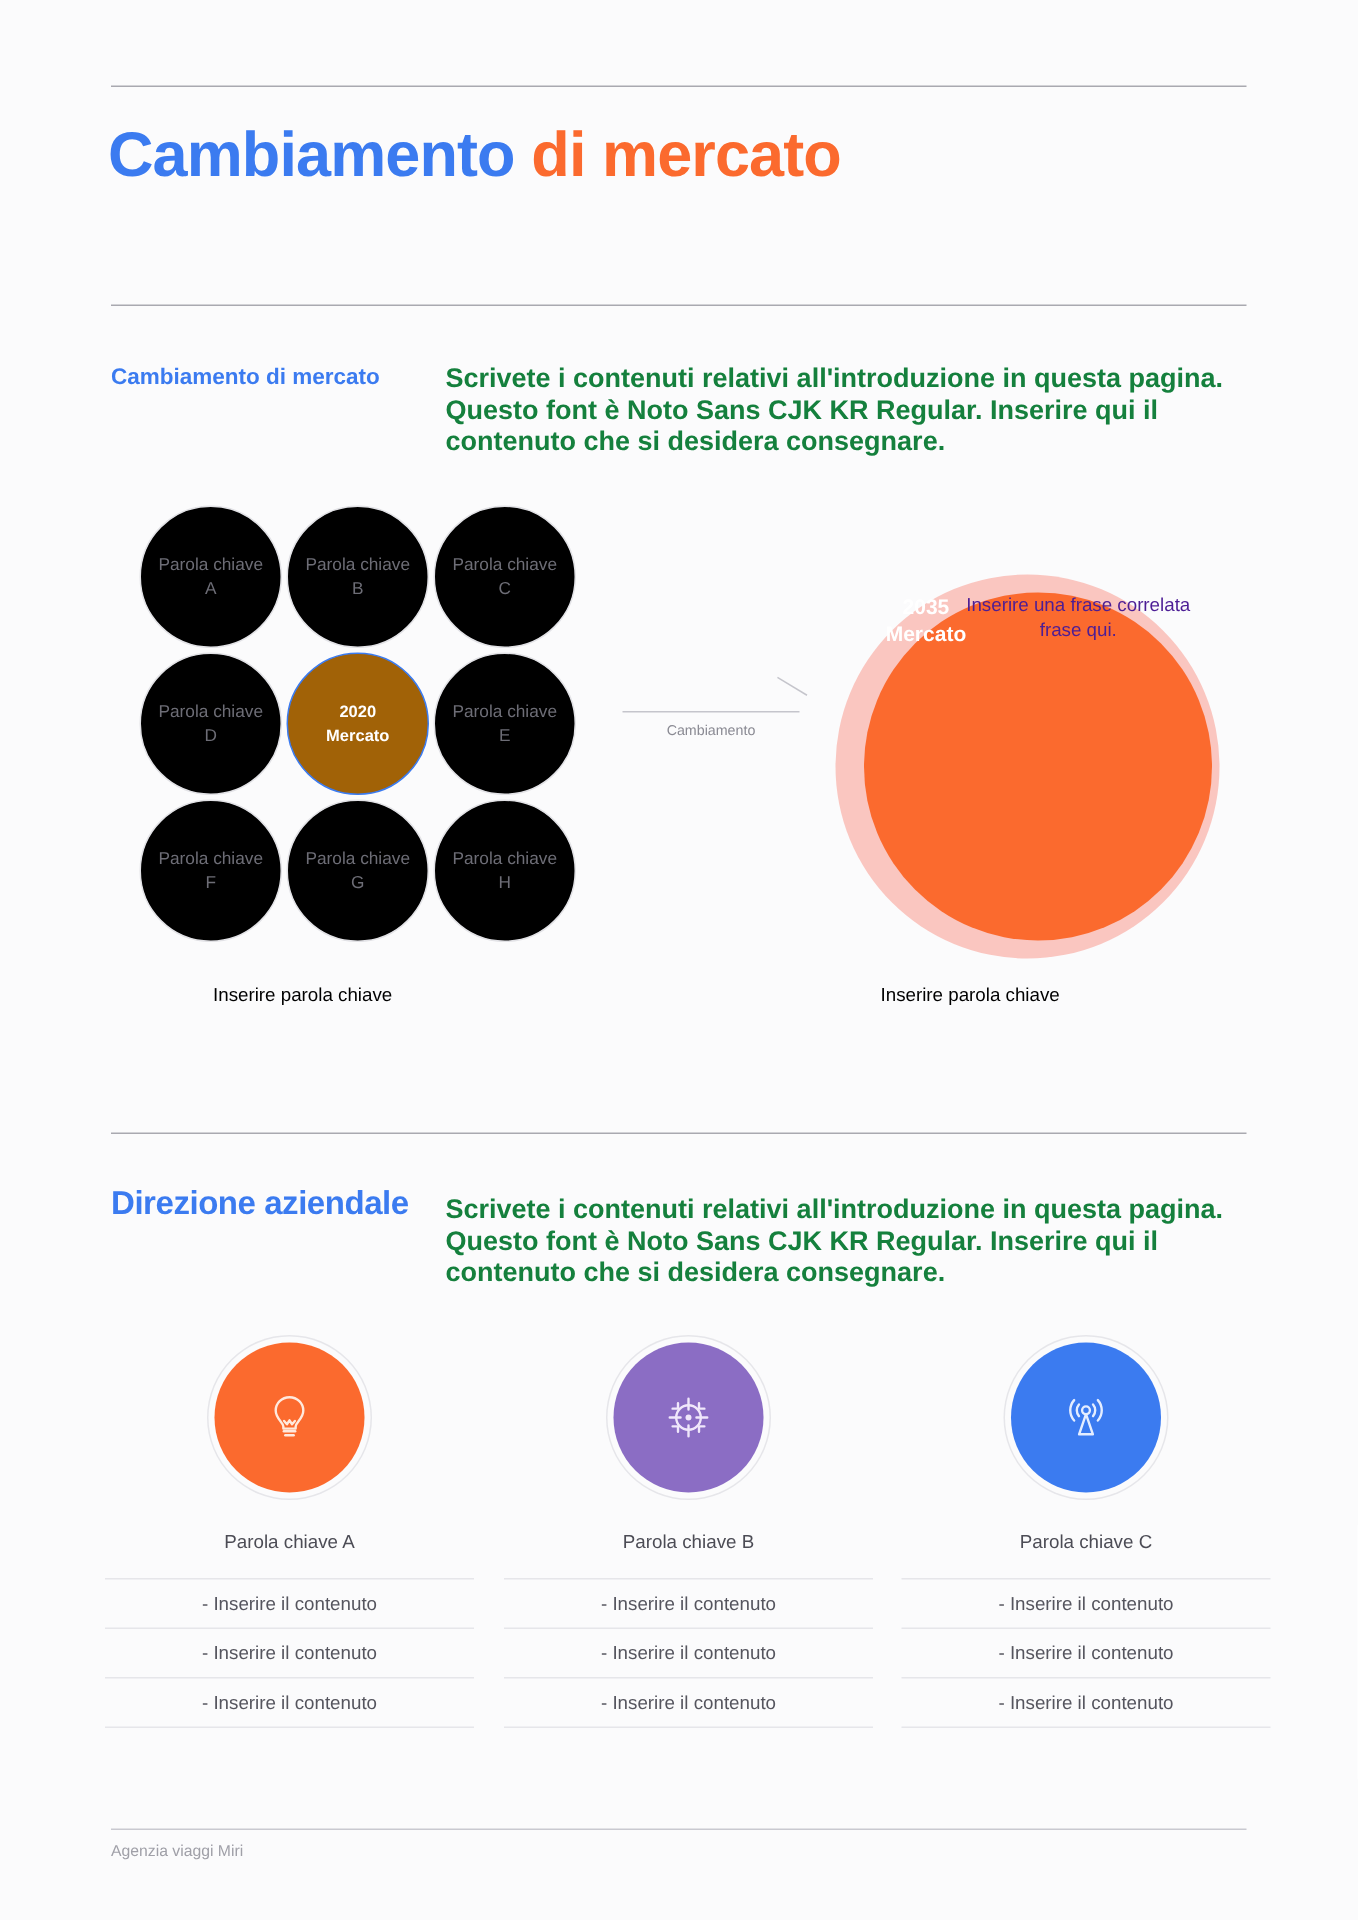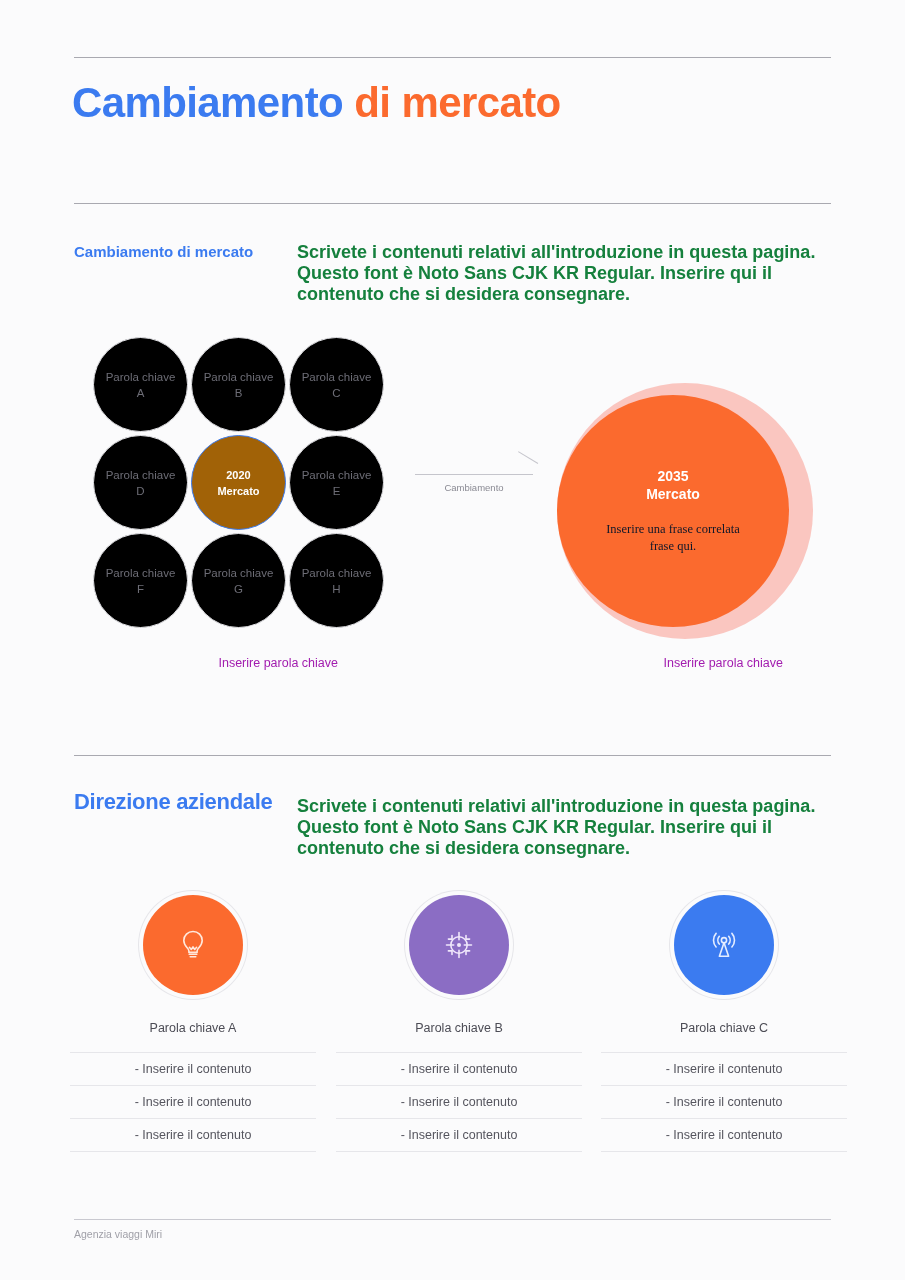--- a/index.html
+++ b/index.html
@@ -160,51 +160,50 @@
     height: 256px;
   }
   .big-ring {
     position: absolute;
     inset: 0;
     border-radius: 50%;
     background: #fac6c0;
   }
   .big-core {
     position: absolute;
-    left: 0;
+    left: 19px;
     top: 12px;
     width: 232px;
     height: 232px;
     border-radius: 50%;
     background: #fb6a2e;
     display: flex;
-    flex-direction: column;
+    flex-direction: row;
     justify-content: center;
     text-align: center;
     color: #ffffff;
   }
   .big-core .big-title {
     font-size: 14px;
     font-weight: bold;
     line-height: 18px;
     margin-bottom: 18px;
   }
   .big-core .big-sub {
     font-size: 12.5px;
     line-height: 17px;
-    color: #0f172a;
-    font-family: Liberation Serif, serif;
+    color: #4c1d95;
   }
 
   
   .caption {
     position: absolute;
-    color: #a21caf;
+    color: #000000;
     font-size: 12.5px;
-    text-align: right;
+    text-align: left;
   }
   .caption.left  { left: 142px; top: 656px; width: 196px; }
   .caption.right { left: 587px; top: 656px; width: 196px; }
 
   
   .card {
     position: absolute;
     width: 246px;
   }
   .card.c1 { left: 70px;  top: 895px; }

